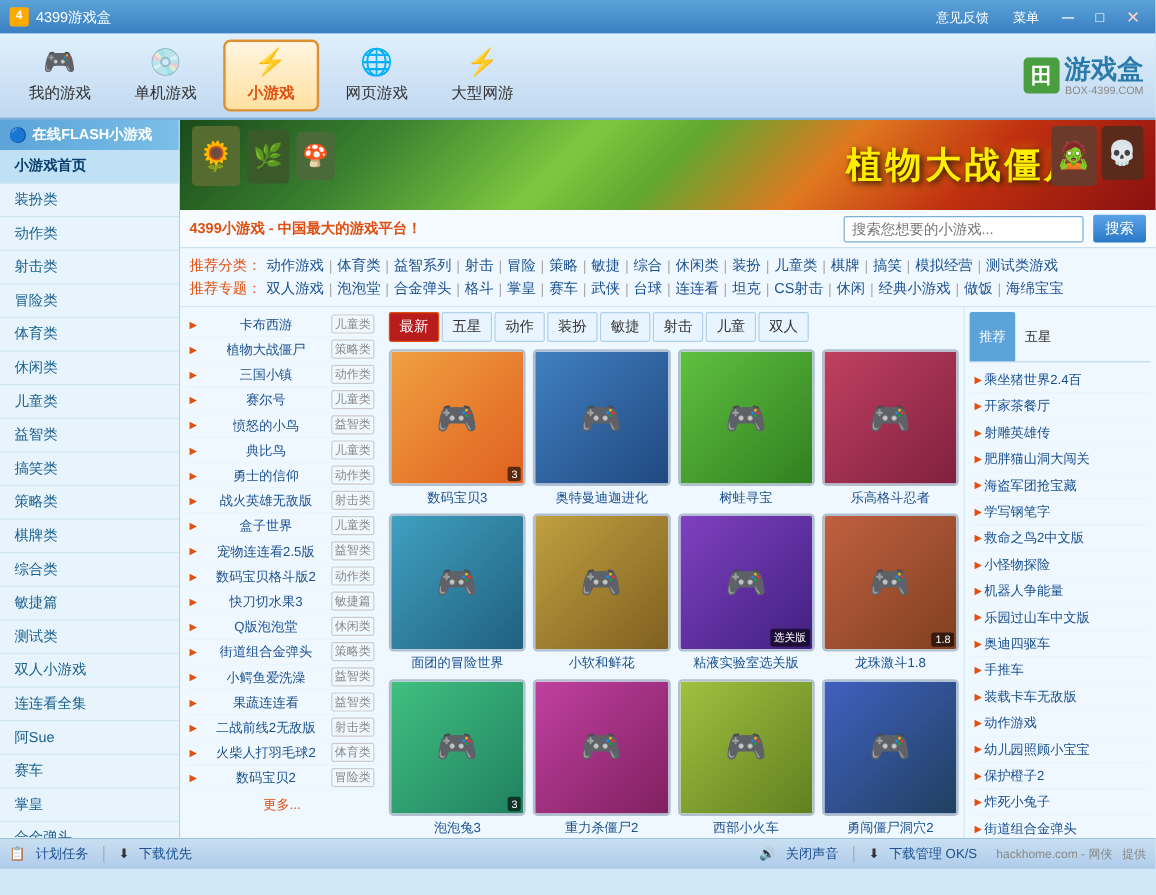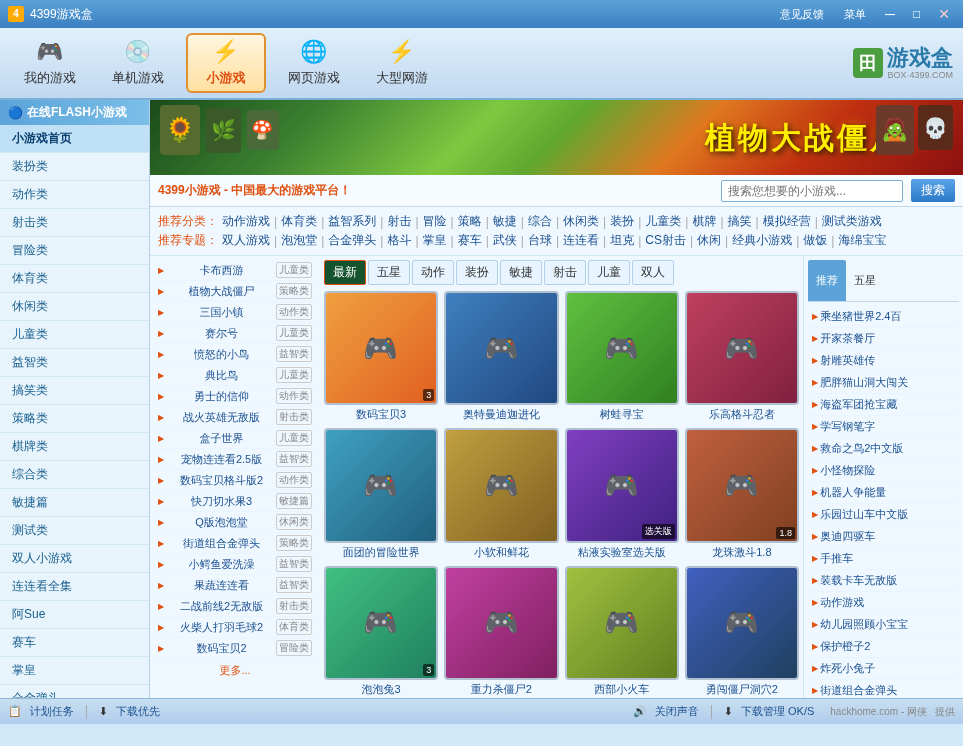--- a/index.html
+++ b/index.html
@@ -58,21 +58,21 @@
     .game-list-item { display: flex; align-items: center; justify-content: space-between; padding: 2px 4px; font-size: 11px; border-bottom: 1px solid #e8f4ff; cursor: pointer; }
     .game-list-item .gname { color: #1a5090; max-width: 90px; overflow: hidden; white-space: nowrap; }
     .game-list-item .gtag { color: #888; font-size: 10px; border: 1px solid #ccc; padding: 0 2px; border-radius: 2px; }
     .game-list-item::before { content: '▶'; color: #e05010; font-size: 8px; margin-right: 3px; }
     
     
     #games-center { flex: 1; padding: 4px; }
     
     .subtab-bar { display: flex; margin-bottom: 6px; gap: 2px; }
     .subtab { padding: 3px 8px; cursor: pointer; font-size: 12px; color: #333; background: #e8f4ff; border: 1px solid #b0d0ec; border-radius: 2px; }
-    .subtab.active { background: #14532d; color: white; border-color: #e05010; }
+    .subtab.active { background: #b91c1c; color: white; border-color: #e05010; }
     
     .game-grid { display: grid; grid-template-columns: repeat(4, 1fr); gap: 6px; }
     .game-card { cursor: pointer; text-align: center; }
     .game-thumb { width: 100%; aspect-ratio: 1; background: #c0d0e0; border: 2px solid #b0c0d0; border-radius: 4px; overflow: hidden; display: flex; align-items: center; justify-content: center; position: relative; }
     .game-name { font-size: 11px; color: #1a5090; margin-top: 2px; white-space: nowrap; overflow: hidden; text-overflow: ellipsis; }
     
     
     #games-right { width: 160px; padding: 4px; flex-shrink: 0; border-left: 1px solid #d0e8f4; }
     .rec-item { padding: 3px 4px; font-size: 11px; color: #1a5090; cursor: pointer; border-bottom: 1px solid #e8f4ff; display: flex; align-items: center; gap: 2px; }
     .rec-item::before { content: '▶'; color: #e05010; font-size: 8px; }
@@ -180,21 +180,21 @@
         <span>植物大战僵尸</span>
       </div>
       <div style="position:absolute;right:10px;top:5px;display:flex;gap:4px;">
         <div style="width:38px;height:50px;background:#6b3a2a;border-radius:4px;display:flex;align-items:center;justify-content:center;font-size:22px;">🧟</div>
         <div style="width:35px;height:45px;background:#5a2a1a;border-radius:4px;display:flex;align-items:center;justify-content:center;font-size:20px;">💀</div>
       </div>
     </div>
 
     <div id="searchbar">
       <span style="color:#e05010;font-size:12px;font-weight:bold;flex:1;">4399小游戏 - 中国最大的游戏平台！</span>
-      <input type="text" style="width: 182px; height: 22px; border: 1px solid rgb(122, 176, 216); padding: 2px 6px; font-size: 12px; border-radius: 2px;" placeholder="搜索您想要的小游戏...">
+      <input type="text" style="width: 200px; height: 22px; border: 1px solid rgb(122, 176, 216); padding: 2px 6px; font-size: 12px; border-radius: 2px;" placeholder="搜索您想要的小游戏...">
       <button style="background:linear-gradient(to bottom,#5ba3e8,#2a7ac8);color:white;border:none;padding:3px 10px;font-size:12px;cursor:pointer;border-radius:2px;">搜索</button>
     </div>
 
     <div id="categories">
       <div class="cat-row">
         <span class="cat-label">推荐分类：</span>
         <span class="cat-link">动作游戏</span>
           <span class="cat-sep">|</span>
         <span class="cat-link">体育类</span>
           <span class="cat-sep">|</span>

